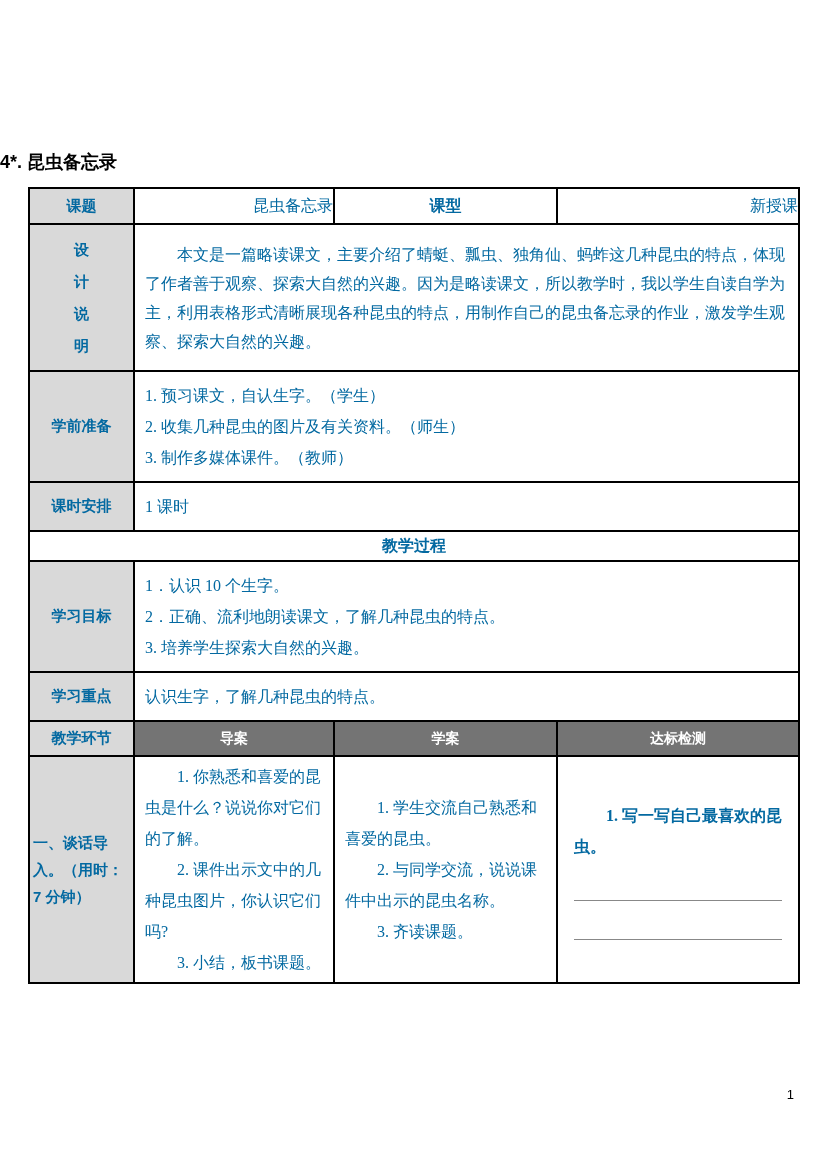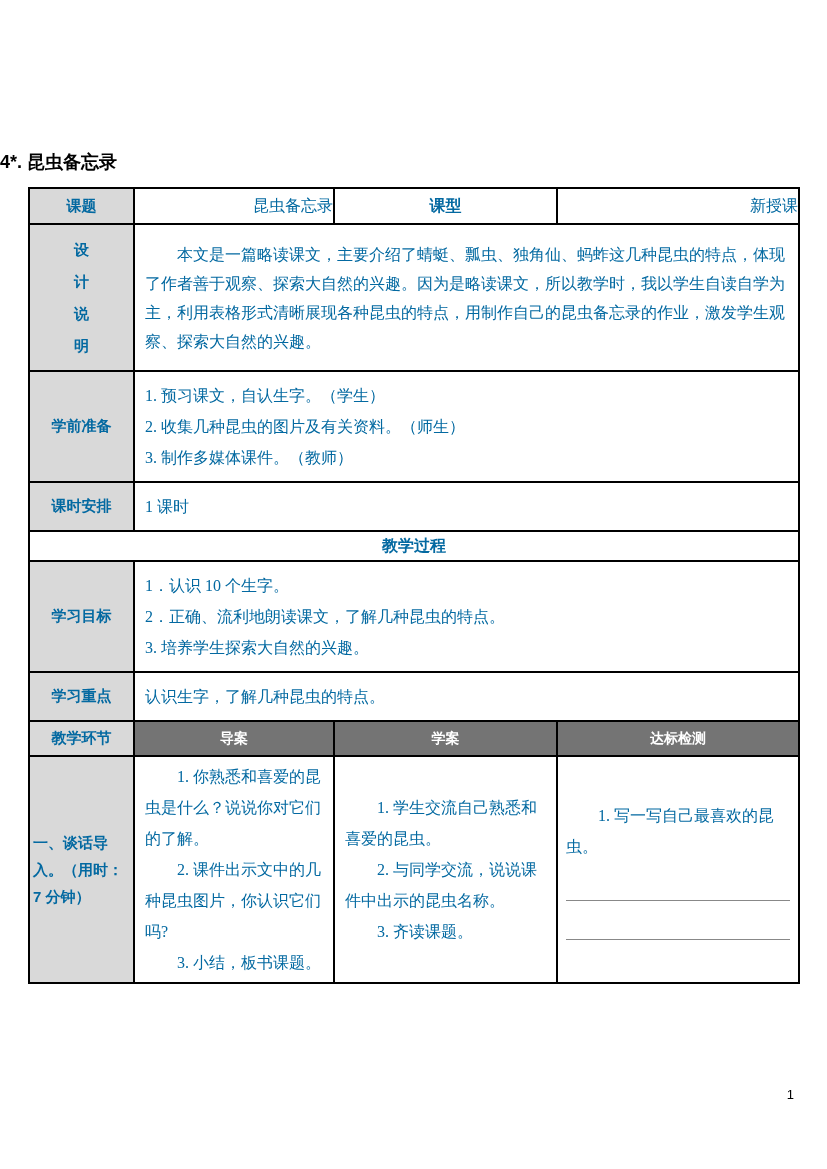--- a/index.html
+++ b/index.html
@@ -61,21 +61,21 @@
     font-family: "Liberation Sans", sans-serif;
     font-weight: bold;
     font-size: 16px;
     text-align: center;
   }
   .content-cell { padding: 8px 10px; line-height: 31px; text-align: left; }
   .design-cell { line-height: 29px; }
   .content-cell p, .stage-cell p { margin: 0; }
   .indent { text-indent: 2em; }
   .stage-cell { padding: 0 10px; line-height: 31px; text-align: left; margin-top: 16px; }
-  .dabiao-cell { padding: 0 8px; }
+  .dabiao-cell { padding: 0 16px; font-weight: bold; }
   .blank-line {
     height: 36px;
     border-bottom: 1px solid #888888;
     margin-top: 2px;
   }
   .page-number {
     position: absolute;
     top: 1087px;
     right: 33px;
     font-family: "Liberation Sans", sans-serif;

